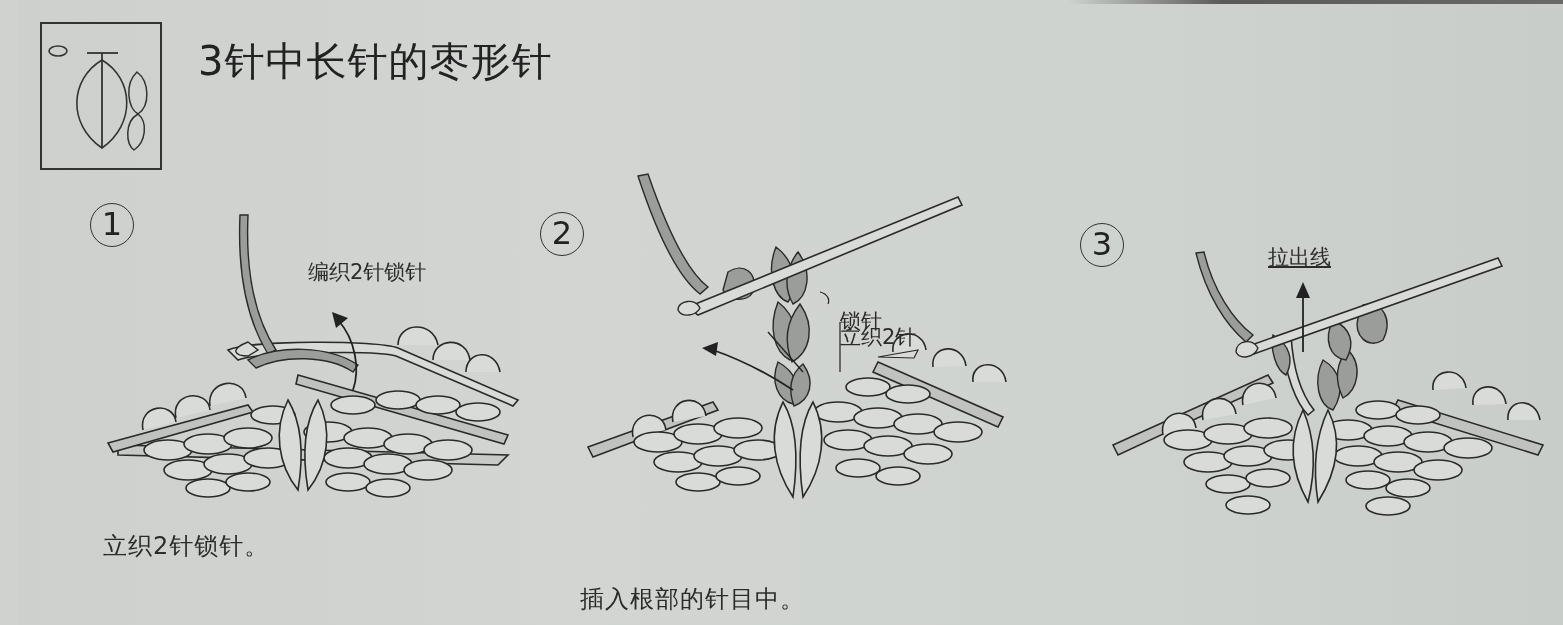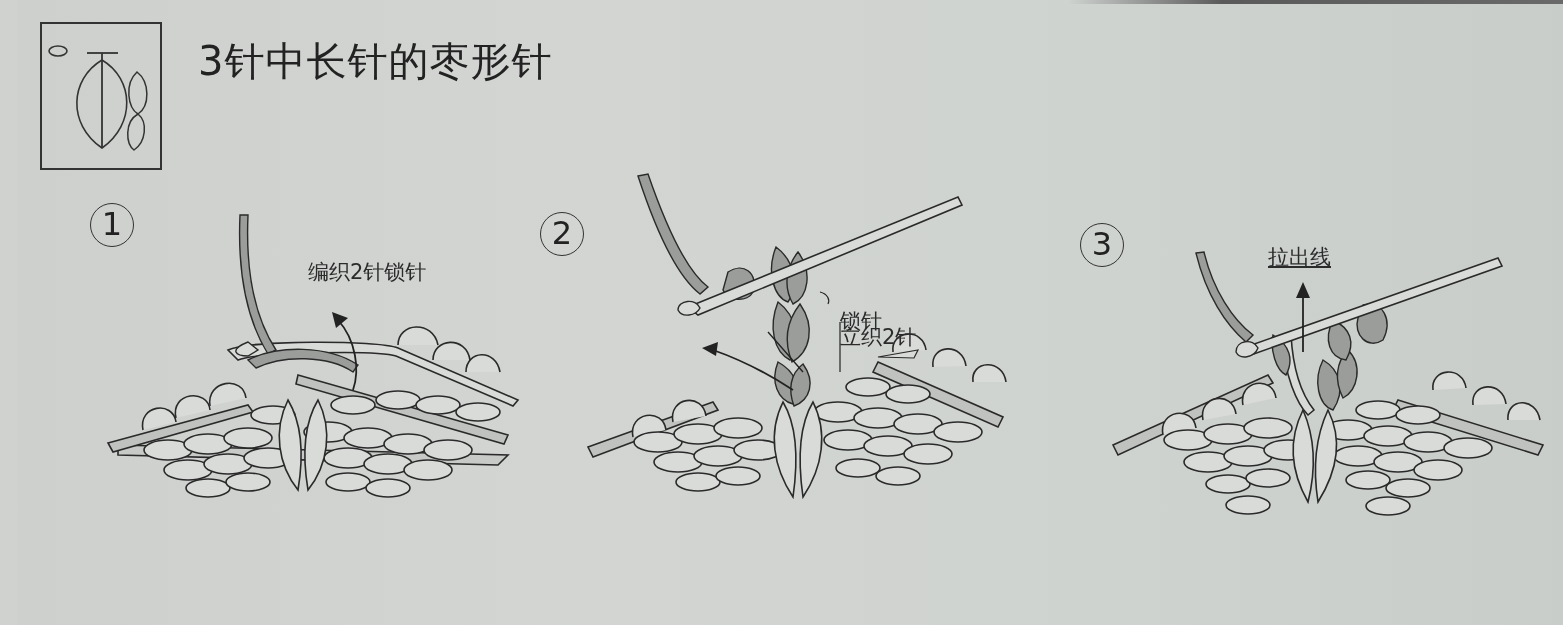--- a/index.html
+++ b/index.html
@@ -110,20 +110,21 @@
 
     <path d="M142,15 L150,15 C148,60 152,110 178,150 L170,154 C144,112 140,60 142,15 Z" fill="#9a9d9a" stroke="#2a2a2a" stroke-width="1.4"></path>
     <path d="M150,160 C180,145 230,145 260,165 L255,172 C230,155 185,155 158,168 Z" fill="#9a9d9a" stroke="#2a2a2a" stroke-width="1.4"></path>
 
     <path d="M255,190 C262,170 258,140 240,120" fill="none" stroke="#222" stroke-width="1.8"></path>
     <path d="M234,112 L250,118 L238,128 Z" fill="#222"></path>
   </svg>
 
   <div class="callout" style="left:290px; top:258px;">编织2针锁针</div>
 
+  <div class="caption" style="left:85px; top:530px;">立织2针锁针。</div>
 
   <div class="step-num" style="left:522px; top:212px;">2</div>
 
   <svg class="illus" style="left:560px; top:172px;" width="440" height="340" viewBox="0 0 440 340">
     <g fill="#d8dbd8" stroke="#2a2a2a" stroke-width="1.6">
       <path d="M10,275 L135,230 L140,238 L15,285 Z" fill="#bfc2bf"></path>
       <path d="M300,190 L425,245 L420,255 L295,200 Z" fill="#bfc2bf"></path>
       <path d="M55,265 C50,240 85,235 88,258"></path>
       <path d="M95,250 C90,225 125,220 128,244"></path>
       <path d="M315,180 C312,158 345,155 348,178"></path>
@@ -173,20 +174,21 @@
     <path d="M124,176 L140,170 L138,184 Z" fill="#222"></path>
     <line x1="190" y1="160" x2="225" y2="200" stroke="#222" stroke-width="1.4"></line>
 
     <path d="M242,120 C250,122 252,128 250,132" fill="none" stroke="#222" stroke-width="1.2"></path>
     <line x1="262" y1="150" x2="262" y2="200" stroke="#222" stroke-width="1.2"></line>
   </svg>
 
   <div class="callout" style="left:822px; top:277px;margin-top:46px;">立织2针</div>
   <div class="callout" style="left:822px; top:307px;">锁针</div>
 
+  <div class="caption" style="left:562px; top:583px;">插入根部的针目中。</div>
 
   <div class="step-num" style="left:1062px; top:223px;">3</div>
 
   <svg class="illus" style="left:1090px; top:240px;" width="440" height="290" viewBox="0 0 440 290">
     <g fill="#d8dbd8" stroke="#2a2a2a" stroke-width="1.6">
       <path d="M5,205 L160,135 L165,143 L10,215 Z" fill="#bfc2bf"></path>
       <path d="M290,160 L435,205 L430,215 L285,170 Z" fill="#bfc2bf"></path>
       <path d="M55,195 C50,170 85,165 88,188"></path>
       <path d="M95,180 C90,155 125,150 128,174"></path>
       <path d="M135,165 C130,140 165,135 168,158"></path>

